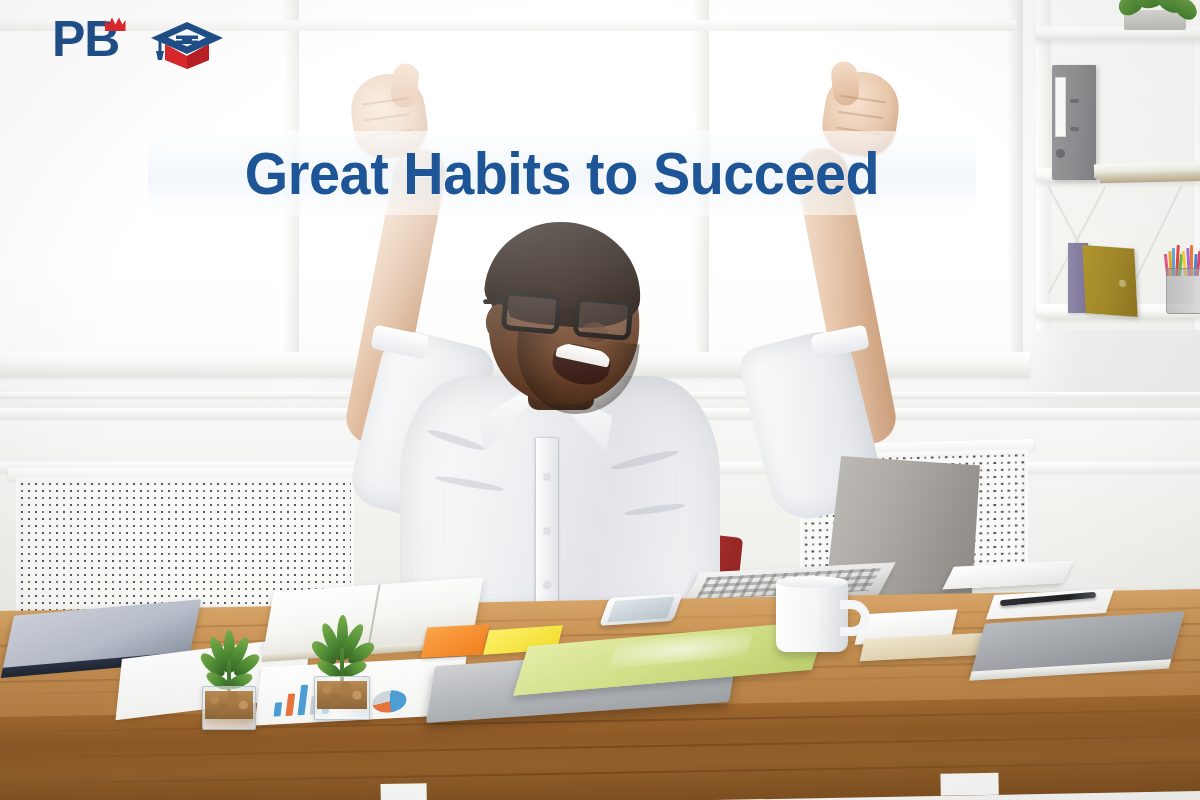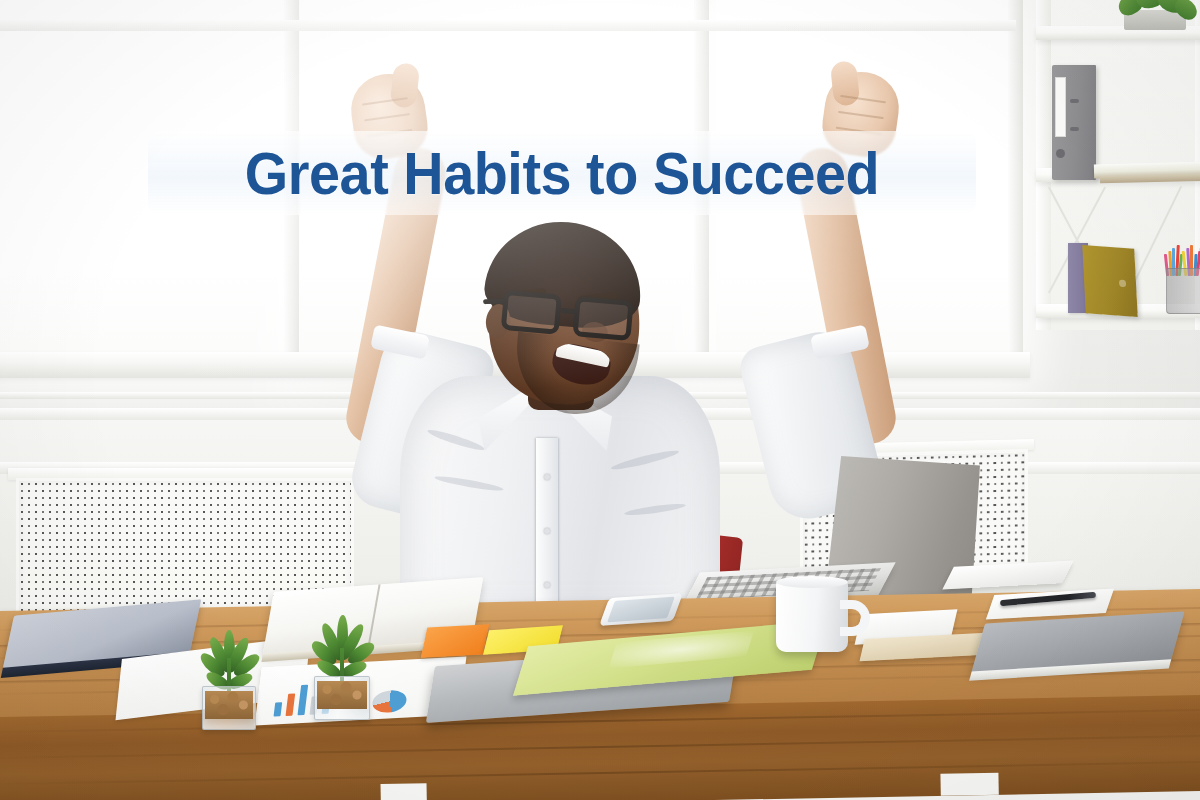--- a/index.html
+++ b/index.html
@@ -843,17 +843,38 @@
       <div class="stem"></div>
       <div class="pot-glass">
         <div class="pot-soil"></div>
       </div>
     </div>
 
     <div class="glow"></div>
     <div class="vignette"></div>
   </div>
 
+  <div class="logo">
+    <div class="logo-text">PB</div>
+
+    <svg class="logo-crown" width="22" height="18" viewBox="0 0 22 18">
+      <path d="M1 16 L1 5 L4.6 9.5 L8 2.5 L11.4 9.5 L15 2.5 L18.4 9.5 L21.5 5 L21.5 16 Z" fill="#d6272c"></path>
+    </svg>
+
+    <svg class="logo-cap" width="78" height="52" viewBox="0 0 78 52">
+
+      <path d="M17 26 L39 38 L61 26 L61 42 L39 51 L17 42 Z" fill="#d6272c"></path>
+      <path d="M39 38 L61 26 L61 42 L39 51 Z" fill="#b81f24"></path>
+
+      <path d="M39 4 L75 20 L39 36 L3 20 Z" fill="#1f4e87"></path>
+
+      <path d="M39 11 L58 19.6 L39 28.4 L20 19.6 Z" fill="#f4f7fb"></path>
+      <path d="M28 17.5 L50 17.5 L50 21 L34 21 L34 22.6 L50 22.6 L50 26 L28 26 L28 22.6 L44 22.6 L44 21 L28 21 Z" fill="#1f4e87"></path>
+
+      <path d="M12 23 L12 33" stroke="#1f4e87" stroke-width="3" fill="none"></path>
+      <path d="M8 33 L16 33 L14 42 L10 42 Z" fill="#1f4e87"></path>
+    </svg>
+  </div>
 
   <div class="title-band"></div>
   <div class="title-text">Great Habits to Succeed</div>
 
 </div>
 
 </body></html>

